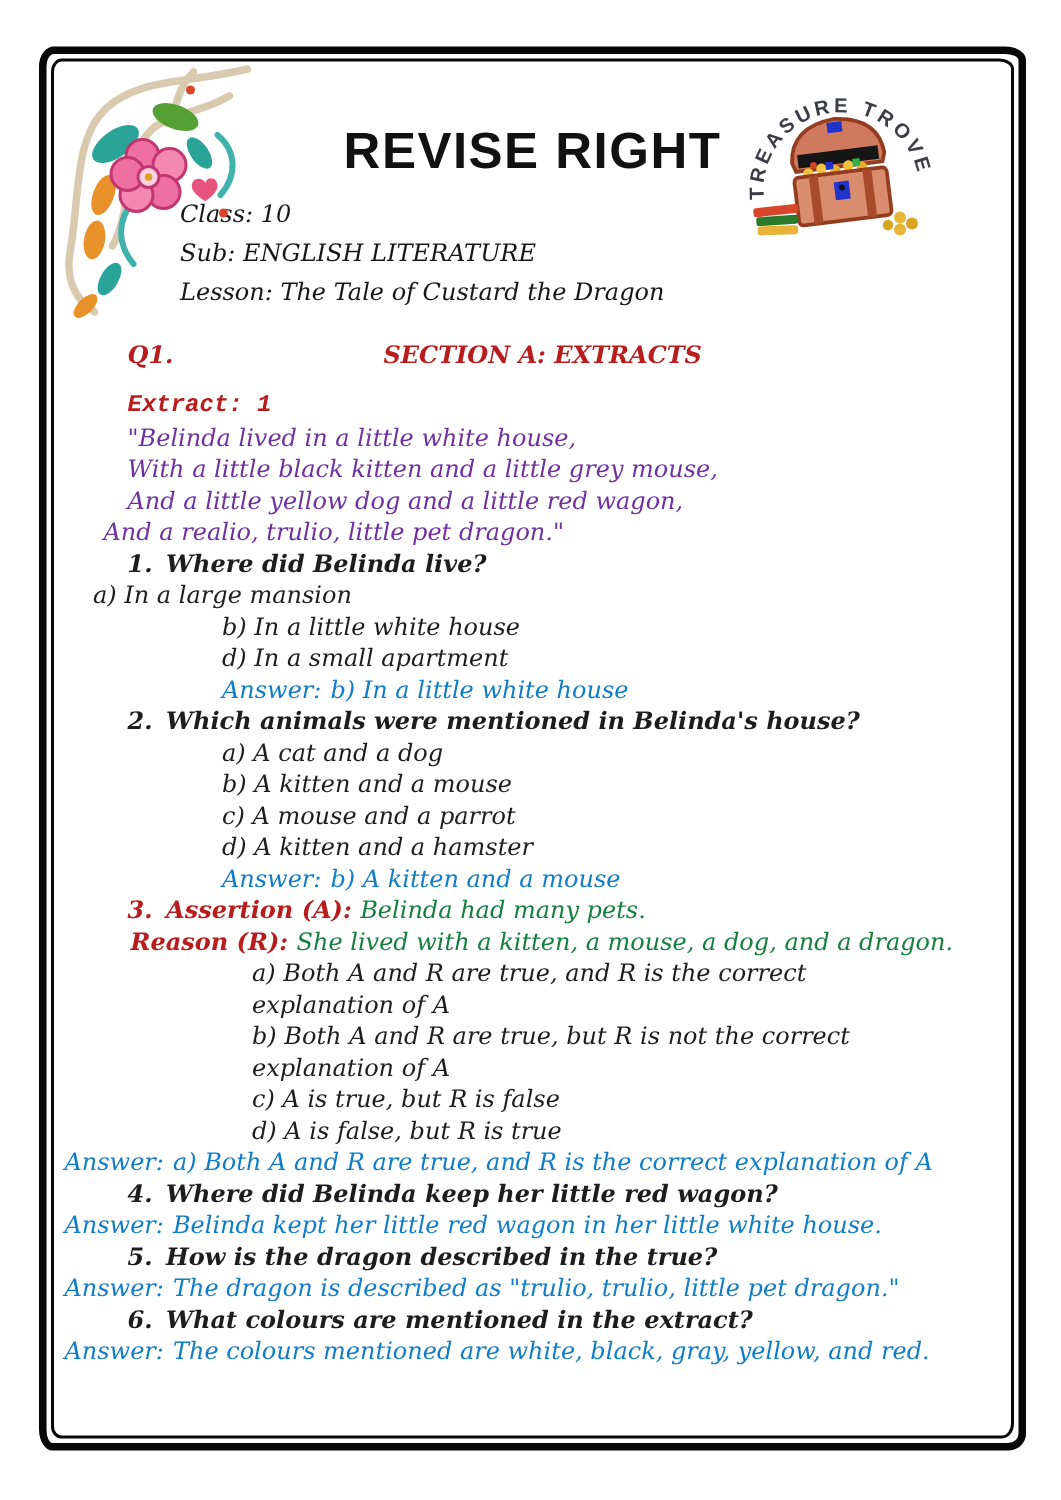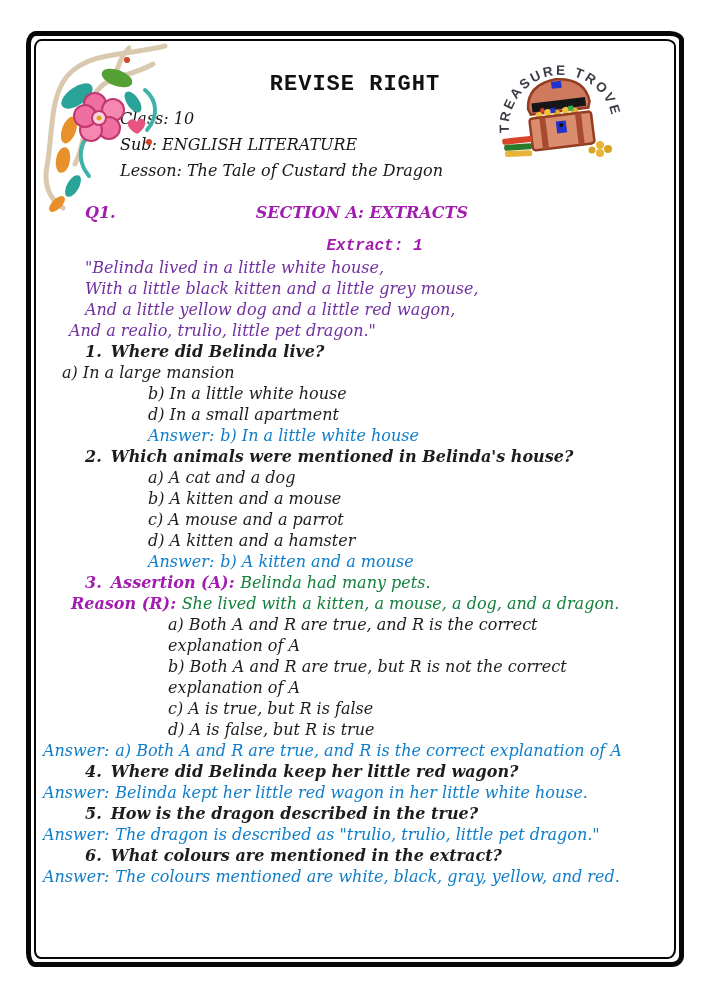--- a/index.html
+++ b/index.html
@@ -17,42 +17,42 @@
   .frame-inner{
     position:absolute;inset:3px;
     border:2px solid #070707;
     border-radius:7px 10px 8px 7px / 9px 7px 10px 8px;
     overflow:hidden;
   }
   .floral{position:absolute;left:-3px;top:-3px;pointer-events:none;}
   .logo{position:absolute;left:458px;top:10px;}
   .logo text{font-family:"Liberation Sans",sans-serif;font-style:normal;}
   .title{
-    margin:31px 0 0 0;text-align:center;
-    font-family:Liberation Mono, monospace;font-style:normal;
-    font-weight:bold;font-size:22px;letter-spacing:1px;color:#111;
+    margin:41px 0 0 0;text-align:center;
+    font-family:Liberation Sans, sans-serif;font-style:normal;
+    font-weight:bold;font-size:34px;letter-spacing:1px;color:#111;
   }
   .meta{margin:9px 0 0 84px;line-height:26px;font-size:16px;color:#171717;}
   .section-row{display:flex;margin:19px 0 0 49px;font-weight:bold;}
   .section-row .sec-title{margin-left:140px;font-style:italic;}
   .content{margin-top:14px;padding:0 10px 0 7px;line-height:21px;}
-  .red{color:#a21caf;text-align:center;}
+  .red{color:#b91c1c;}
   .purple{color:#7030A0;}
   .blue{color:#0f7dc8;}
   .navy{color:#15803d;}
   .bold{font-weight:bold;font-family:Liberation Mono, monospace;}
   .plain{font-weight:normal;}
   .ql{font-weight:bold;margin-left:42px;}
   .qnum{margin-right:9px;}
   .opt{margin-left:105px;}
   .opt.out{margin-left:19px;}
   .ans .ans-label{font-weight:normal;margin-right:6px;}
   .ans.i2{margin-left:105px;}
   .ans.flush{margin-left:0;}
-  .reason-row{margin-left:28px;font-weight:bold;}
+  .reason-row{margin-left:44px;font-weight:bold;}
   .q3opts div{margin-left:125px;max-width:400px;}
 </style>
 </head>
 <body>
 
 <div class="page">
   <div class="frame-outer">
     <div class="frame-inner">
 
       <svg class="floral" width="140" height="175" viewBox="0 0 140 175">

